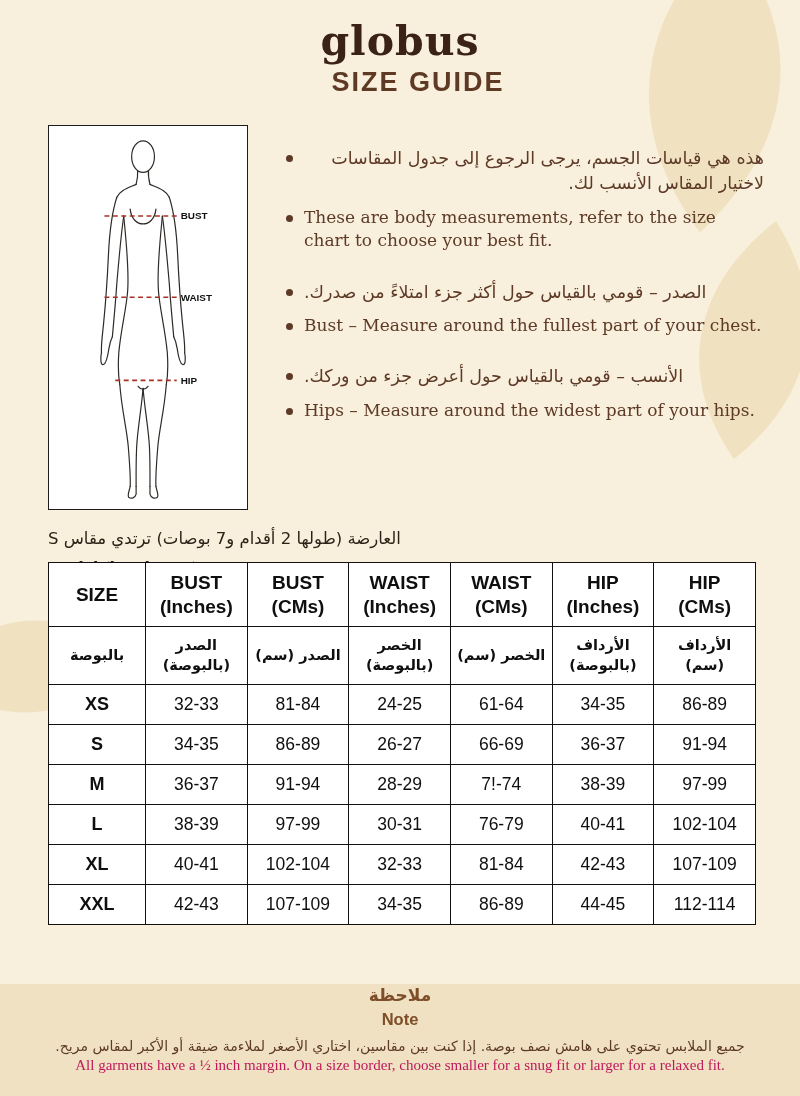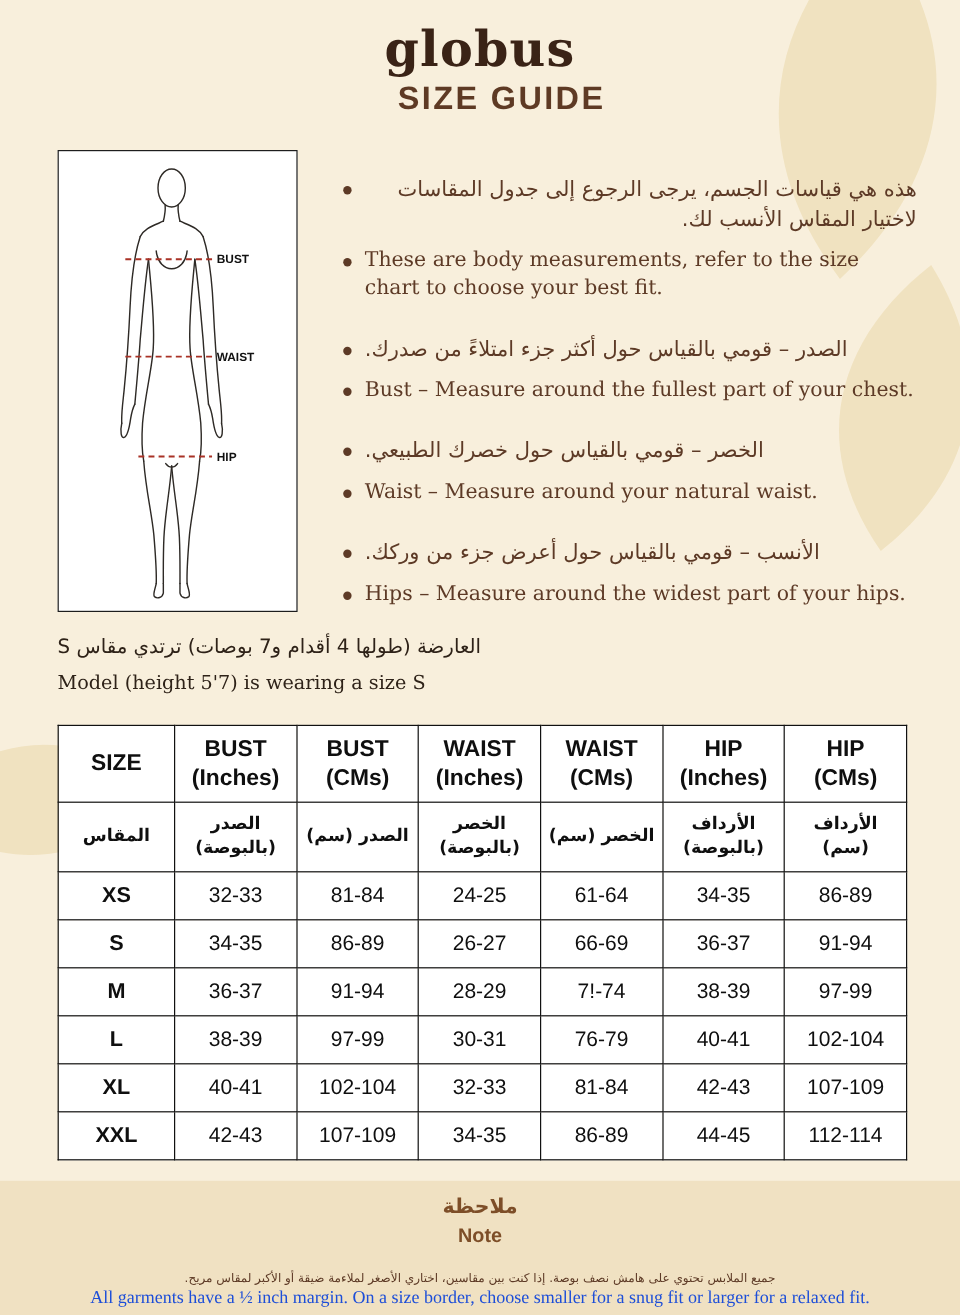--- a/index.html
+++ b/index.html
@@ -28,36 +28,36 @@
   .instr-item { display:flex; gap:11px; margin-bottom:9px; }
   .bullet { flex:none; width:7px; height:7px; border-radius:50%; background:#5d3a26; margin-top:9px; }
   .instr-text { font-size:17px; line-height:1.38; color:#5d3a26; }
   .instr-item.en .instr-text { font-family:"DejaVu Serif","Liberation Serif",serif; }
   .instr-item.ar .instr-text { font-family:"DejaVu Sans",sans-serif; direction:rtl; unicode-bidi:isolate; text-align:right; font-size:17.5px; line-height:1.45; }
 
   .model-note { position:absolute; left:48px; top:527px; width:500px; }
   .model-ar { font-family:"DejaVu Sans",sans-serif; direction:rtl; unicode-bidi:isolate; text-align:left; font-size:16.5px; color:#2e2218; line-height:1.45; }
   .model-en { font-family:"DejaVu Serif","Liberation Serif",serif; font-size:16px; color:#2e2218; margin-top:8px; }
 
-  .size-table { position:absolute; left:48px; top:604px; width:708px; border-collapse:collapse; table-layout:fixed; }
+  .size-table { position:absolute; left:48px; top:562px; width:708px; border-collapse:collapse; table-layout:fixed; }
   .size-table th, .size-table td { border:1.6px solid #111; background:#fff; text-align:center; vertical-align:middle; color:#0f0f0f; padding:0 2px; }
   tr.h1 { height:64px; }
   tr.h2 { height:58px; }
   tr.dr { height:40px; }
   tr.h1 th { font-size:19px; font-weight:700; line-height:1.25; }
   .th-top, .th-bot { display:block; }
   tr.h2 th { font-family:"DejaVu Sans",sans-serif; direction:rtl; font-size:14.5px; font-weight:700; line-height:1.35; }
   tr.dr td { font-size:17.5px; font-weight:400; }
   tr.dr td.size { font-weight:700; font-size:18px; }
 
-  .note-band { position:absolute; left:0; top:984px; width:800px; height:112px; background:#f0e1c2; text-align:center; padding-top:11px; }
+  .note-band { position:absolute; left:0; top:984px; width:800px; height:112px; background:#f0e1c2; text-align:center; }
   .note-title { font-size:16.5px; font-weight:800; color:#7d4e28; line-height:1.4; }
   .note-title.ar { font-family:"DejaVu Sans",sans-serif; font-size:17px; }
-  .note-body-ar { font-family:"DejaVu Sans",sans-serif; direction:rtl; unicode-bidi:isolate; font-size:10px; color:#5d3a26; margin-top:18px; white-space:nowrap; }
-  .note-body-en { font-family:"Liberation Serif","DejaVu Serif",serif; font-size:15px; color:#1d4ed8; margin-top:3px; white-space:nowrap; }
+  .note-body-ar { font-family:"DejaVu Sans",sans-serif; direction:rtl; unicode-bidi:isolate; font-size:14px; color:#5d3a26; margin-top:7px; white-space:nowrap; }
+  .note-body-en { font-family:"Liberation Serif","DejaVu Serif",serif; font-size:15px; color:#be185d; margin-top:3px; white-space:nowrap; }
 </style>
 </head>
 <body>
 
 <div class="page">
 
   <svg class="deco tr" viewBox="0 0 100 100">
       <path d="M5,95 C5,40 40,8 95,5 C92,60 58,92 5,95 Z"></path>
     </svg>
   <svg class="deco rm" viewBox="0 0 100 100">
@@ -132,46 +132,36 @@
         <div class="instr-item ar">
           <span class="bullet"></span>
           <span class="instr-text">الصدر – قومي بالقياس حول أكثر جزء امتلاءً من صدرك.</span>
         </div>
         <div class="instr-item en">
           <span class="bullet"></span>
           <span class="instr-text">Bust – Measure around the fullest part of your chest.</span>
         </div>
       </div>
 
+
       <div class="instr-group">
         <div class="instr-item ar">
           <span class="bullet"></span>
-          <span class="instr-text">الخصر – قومي بالقياس حول خصرك الطبيعي.</span>
+          <span class="instr-text">الأنسب – قومي بالقياس حول أعرض جزء من وركك.</span>
         </div>
         <div class="instr-item en">
           <span class="bullet"></span>
-          <span class="instr-text">Waist – Measure around your natural waist.</span>
+          <span class="instr-text">Hips – Measure around the widest part of your hips.</span>
         </div>
       </div>
 
-      <div class="instr-group">
-        <div class="instr-item ar">
-          <span class="bullet"></span>
-          <span class="instr-text">الأنسب – قومي بالقياس حول أعرض جزء من وركك.</span>
-        </div>
-        <div class="instr-item en">
-          <span class="bullet"></span>
-          <span class="instr-text">Hips – Measure around the widest part of your hips.</span>
-        </div>
-      </div>
-
     </div>
 
     <div class="model-note">
-      <div class="model-ar">العارضة (طولها 4 أقدام و7 بوصات) ترتدي مقاس S</div>
+      <div class="model-ar">العارضة (طولها 2 أقدام و7 بوصات) ترتدي مقاس S</div>
       <div class="model-en">Model (height 5'7) is wearing a size S</div>
     </div>
 
     <table class="size-table">
       <colgroup>
           <col style="width:97px">
           <col>
           <col>
           <col>
           <col>
@@ -202,21 +192,21 @@
         <th>
               <span class="th-top">HIP</span>
               <span class="th-bot">(Inches)</span>
             </th>
         <th>
               <span class="th-top">HIP</span>
               <span class="th-bot">(CMs)</span>
             </th>
       </tr>
       <tr class="h2">
-        <th>المقاس</th>
+        <th>بالبوصة</th>
         <th>الصدر (بالبوصة)</th>
         <th>الصدر (سم)</th>
         <th>الخصر (بالبوصة)</th>
         <th>الخصر (سم)</th>
         <th>الأرداف (بالبوصة)</th>
         <th>الأرداف (سم)</th>
       </tr>
       <tr class="dr">
         <td class="size">XS</td>
         <td>32-33</td>

